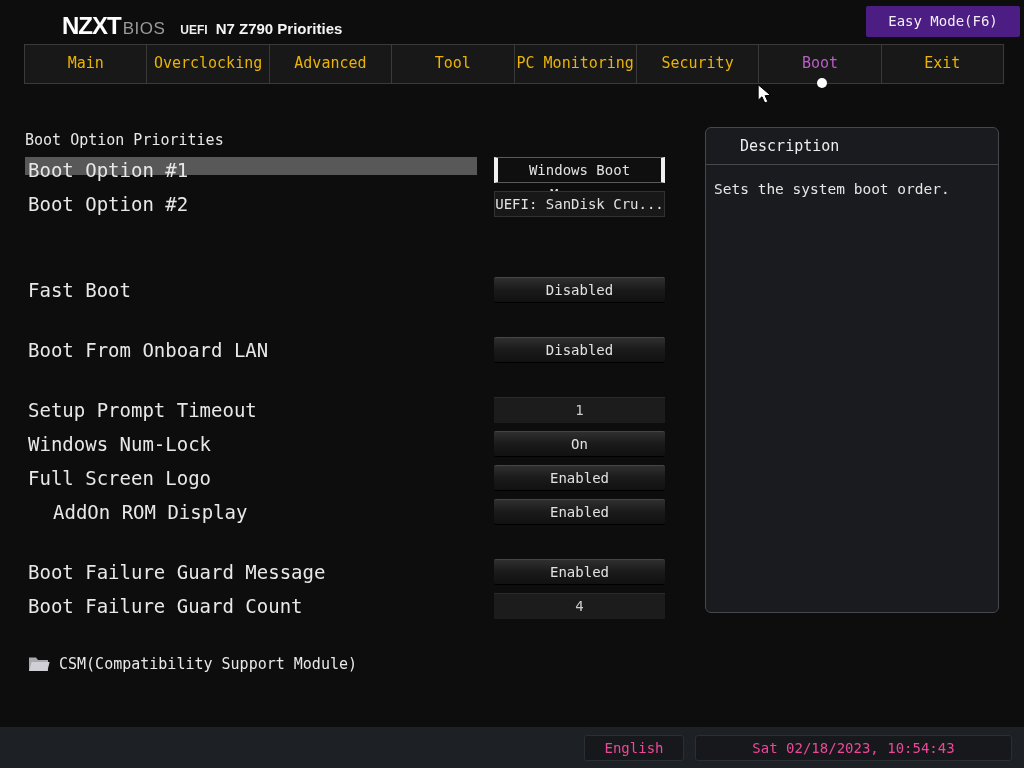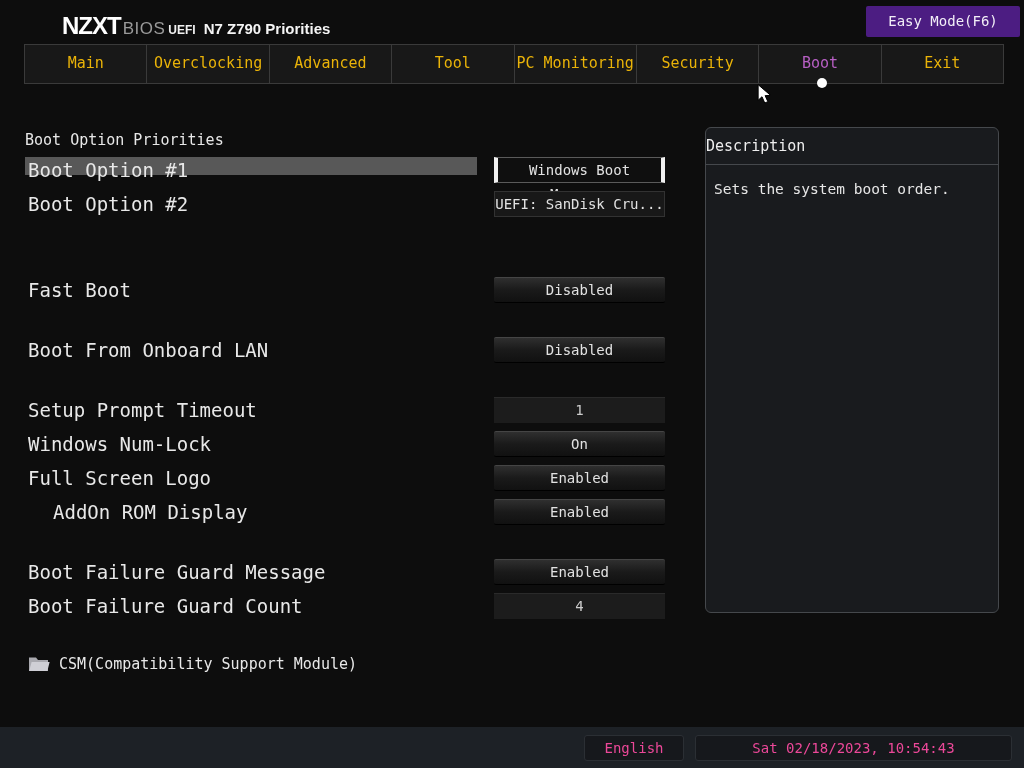--- a/index.html
+++ b/index.html
@@ -8,21 +8,21 @@
     position:relative; width:1024px; height:768px; overflow:hidden;
     background:#0d0d0d;
     font-family:"DejaVu Sans Mono","Liberation Mono",monospace;
     color:#e8e8e8;
   }
   
   .brand { position:absolute; left:26px; top:12px; display:flex; align-items:baseline;
            font-family:"Liberation Sans","DejaVu Sans",sans-serif; }
   .brand-nzxt { font-size:24px; font-weight:800; letter-spacing:-1px; color:#ffffff;margin-left:36px; }
   .brand-bios { font-size:17px; font-weight:400; color:#9a9a9a; letter-spacing:0.5px; margin-left:2px; }
-  .brand-uefi { font-size:12px; font-weight:700; color:#f0f0f0; margin-left:3px; }
+  .brand-uefi { font-size:12px; font-weight:700; color:#f0f0f0; margin-left:15px; }
   .brand-board{ font-size:15px; font-weight:700; color:#f5f5f5; margin-left:8px; }
   .easy-mode {
     position:absolute; left:866px; top:6px; width:154px; height:31px;
     background:#4c1d82; border-radius:2px; color:#f2eef7;
     font-size:14px; text-align:center; line-height:31px; cursor:pointer;
   }
   
   .tabbar {
     position:absolute; left:24px; top:44px; width:980px; height:40px;
     display:flex; background:#181818; border:1px solid #3a3a3a;
@@ -52,21 +52,21 @@
   .val-select { background:#0f0f0f; border-top:1px solid #5a5a5a; border-bottom:1px solid #5a5a5a;
                 border-left:4px solid #f0f0f0; border-right:4px solid #f0f0f0; }
   
   .submenu { position:absolute; left:28px; top:650px; height:28px; display:flex;
              align-items:center; cursor:pointer; }
   .submenu svg { display:block; margin-right:9px; }
   .submenu-label { font-size:15px; line-height:28px; }
   
   .desc-panel { position:absolute; left:705px; top:127px; width:294px; height:486px;
                 background:#191b1e; border:1px solid #45484c; border-radius:6px; }
-  .desc-header { height:37px; line-height:37px; font-size:15px;
+  .desc-header { height:37px; line-height:37px; padding-left:34px; font-size:15px;
                  border-bottom:1px solid #45484c; color:#eeeeee; }
   .desc-body { padding:14px 8px; font-size:14.5px; line-height:20px; color:#e6e6e6; }
   
   .statusbar { position:absolute; left:0; top:727px; width:1024px; height:41px; background:#1d2126; }
   .status-box { position:absolute; top:8px; height:26px; background:#16181c;
                 border:1px solid #2b2f34; border-radius:3px; color:#ec4899;
                 font-size:14px; text-align:center; line-height:24px; }
   .lang-box { left:584px; width:100px; cursor:pointer; }
   .date-box { left:695px; width:317px; }
   

